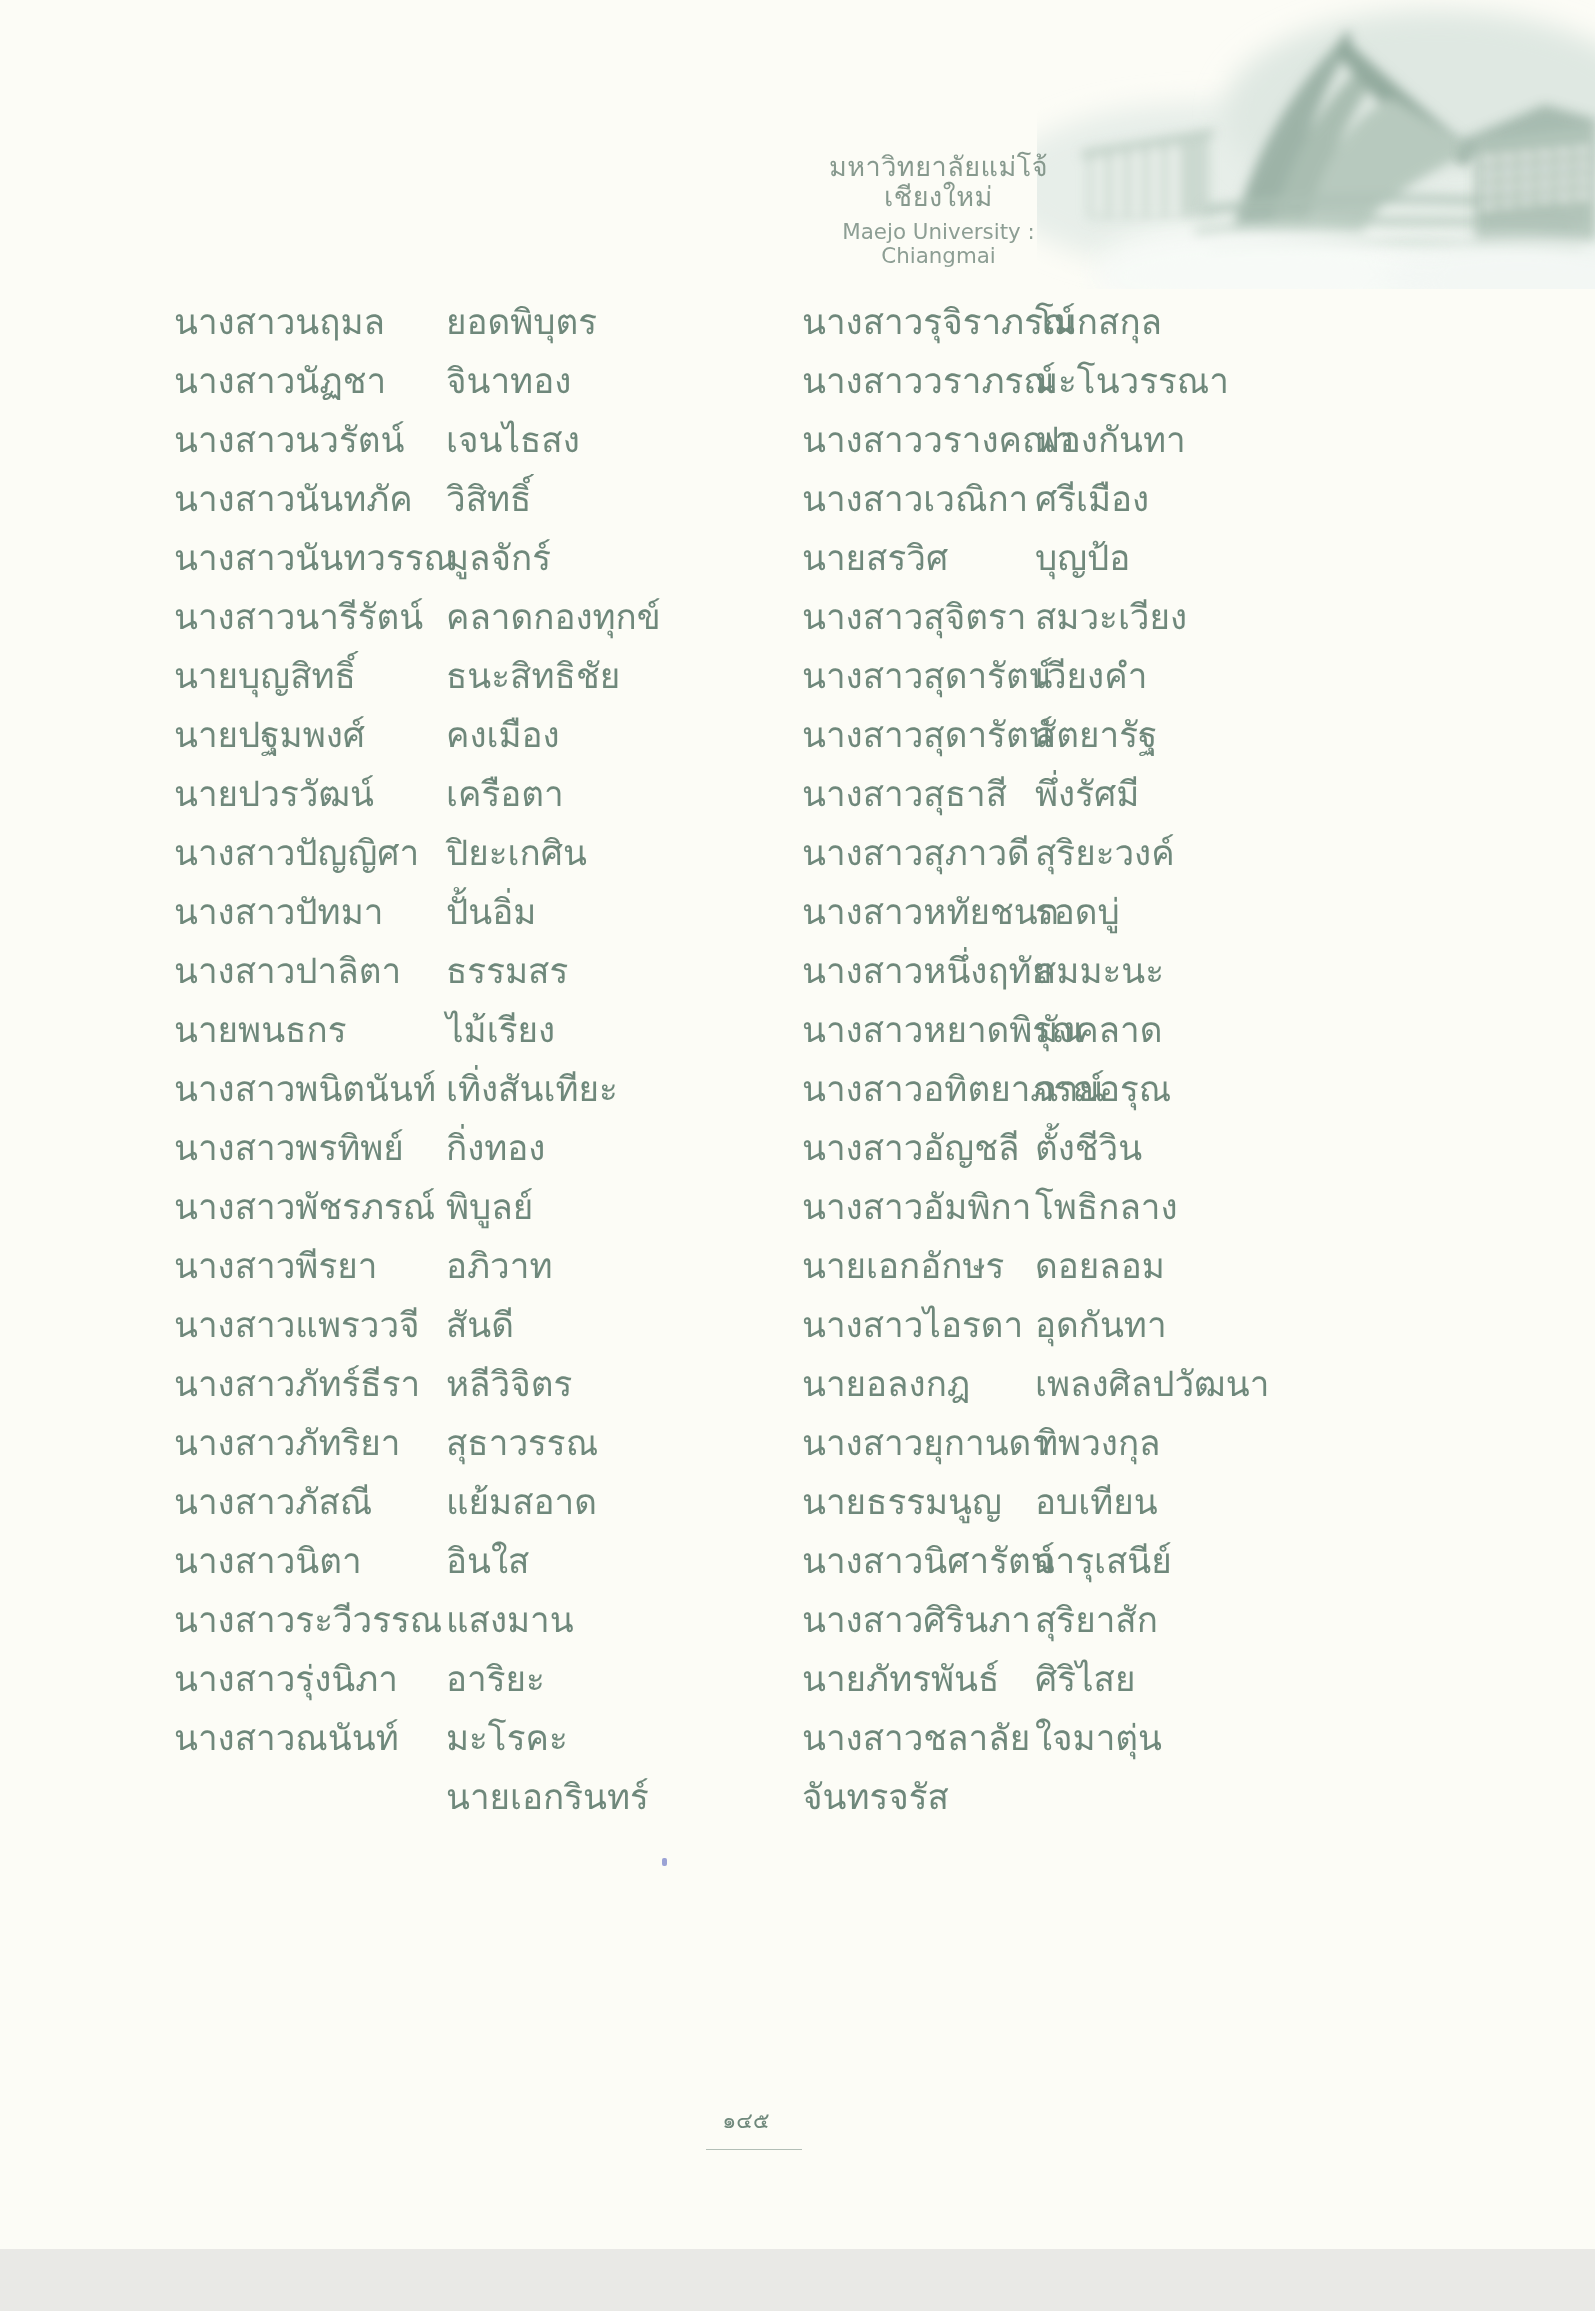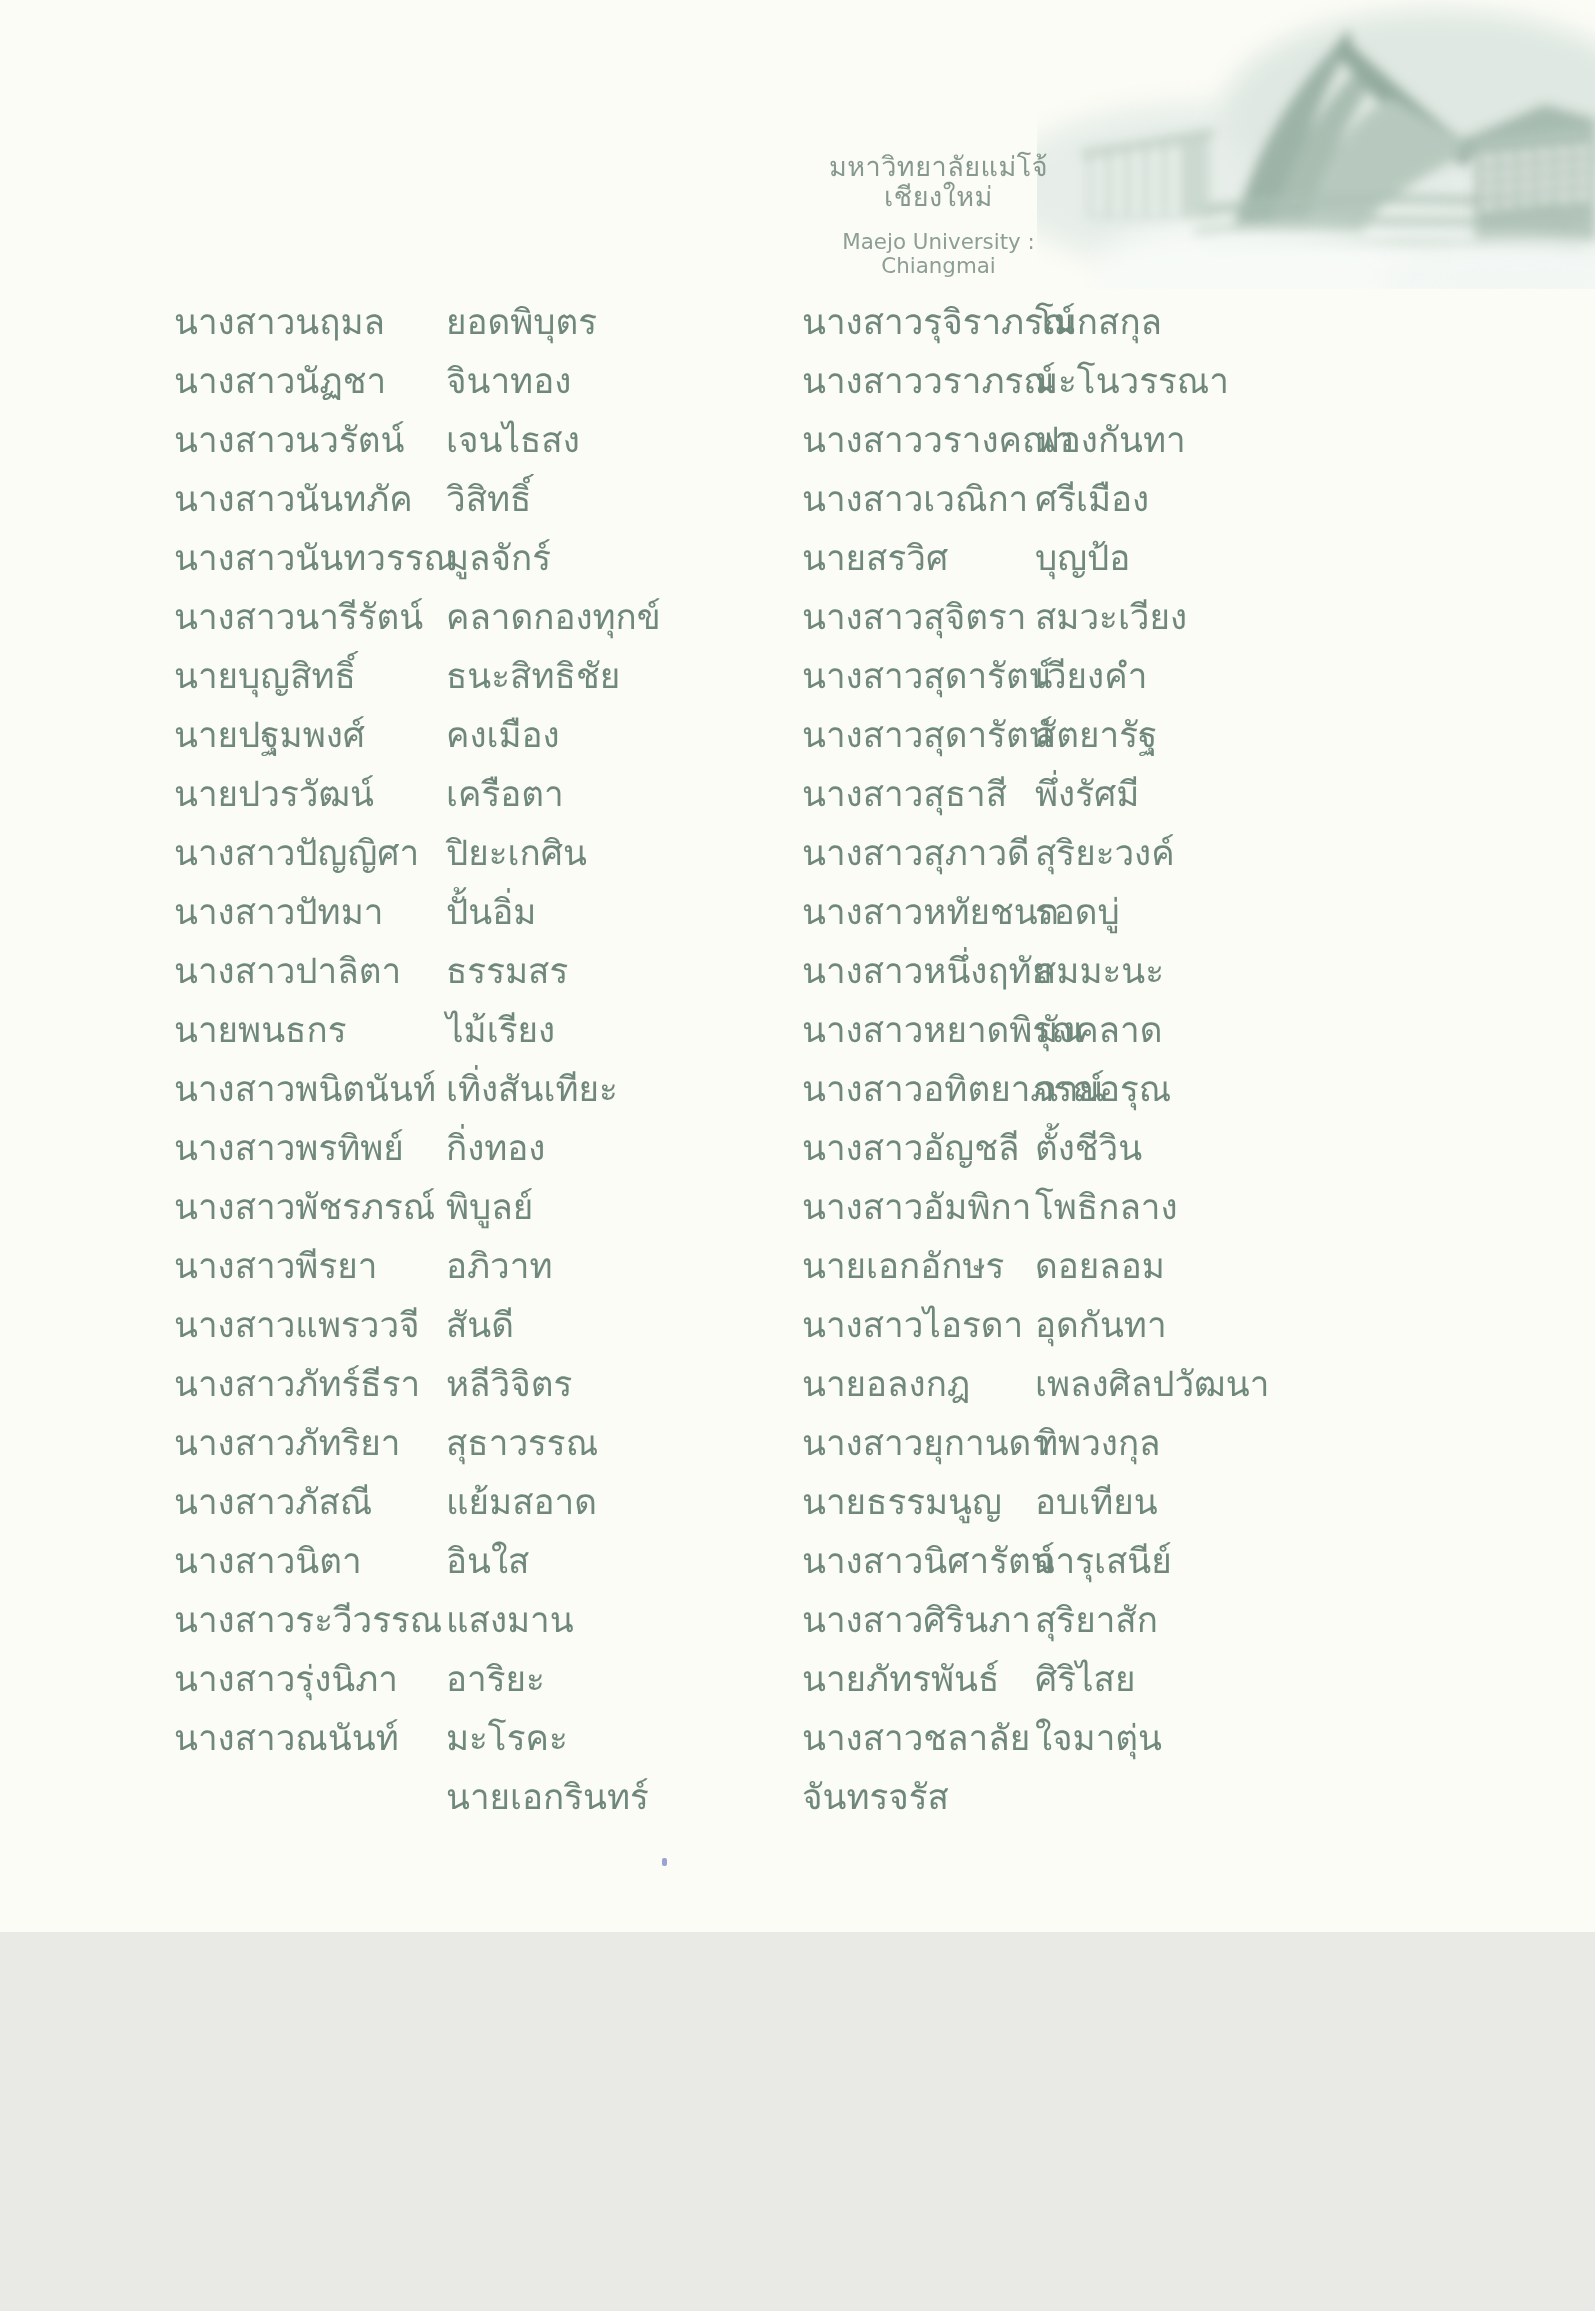--- a/index.html
+++ b/index.html
@@ -1,31 +1,31 @@
 <!DOCTYPE html>
 <html lang="th" style="font-size:15px"><head>
 <meta charset="utf-8">
 <style>
   html,body{margin:0;padding:0;background:#e9e9e6;}
   .page{
     position:relative;
-    width:1596px;height:1932px;
+    width:1596px;height:2249px;
     margin:0 auto;
     background:var(--bg,#fcfcf6);
     overflow:hidden;
     font-family:"DejaVu Sans","Liberation Sans",sans-serif;
   }
   
   .header-block{
     position:absolute;top:152px;left:794px;width:289px;
     text-align:center;line-height:1.1;
     color:var(--header,#87998e);
   }
   .header-th{font-size:27px;letter-spacing:0.5px;}
-  .header-en{font-size:21.4px;margin-top:19px;color:var(--header2,#8d9e94);}
+  .header-en{font-size:21.4px;margin-top:9px;color:var(--header2,#8d9e94);}
   
   .watermark{position:absolute;top:0;right:0;width:559px;height:289px;pointer-events:none;}
   
   .name-list{position:absolute;top:293px;left:0;width:100%;}
   .row{position:relative;height:59px;padding-left:44px;}
   .cell{
     position:absolute;top:0;height:59px;line-height:59px;
     font-size:35px;color:var(--ink,#6f887b);white-space:nowrap;
   }
   .c0{left:174px;} .c1{left:446px;} .c2{left:802px;} .c3{left:1035px;}

